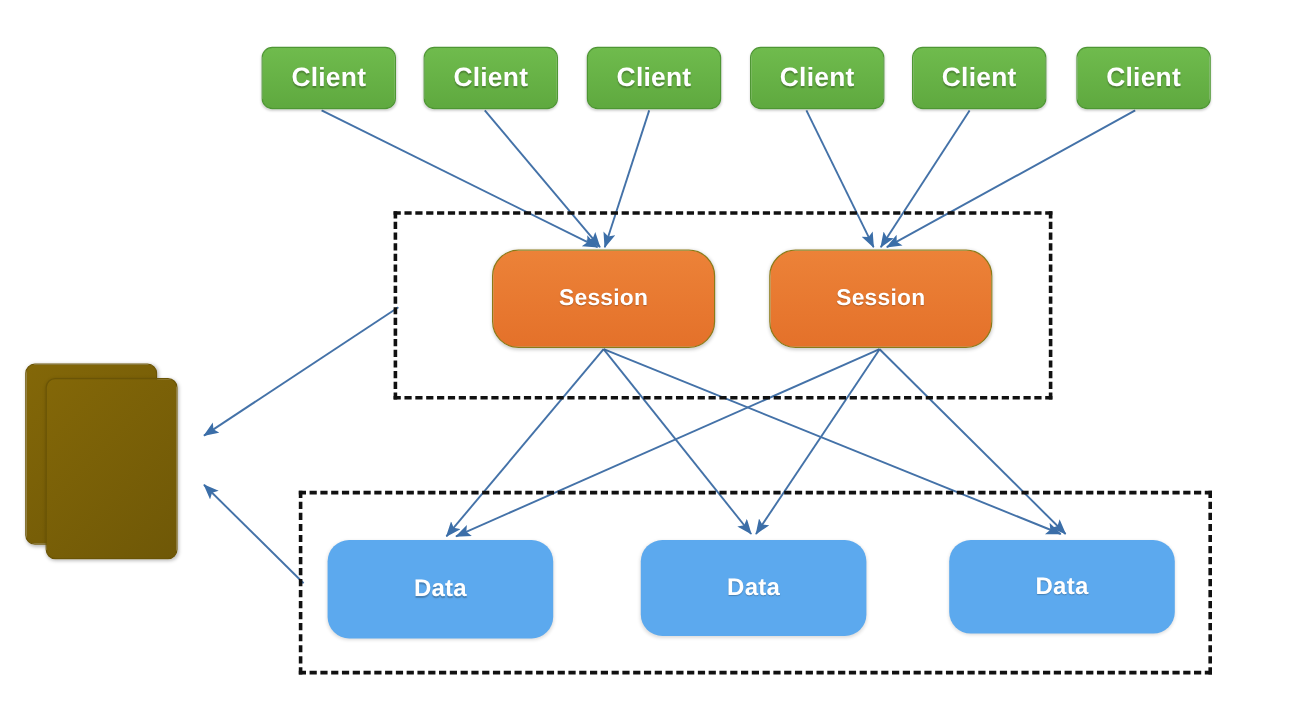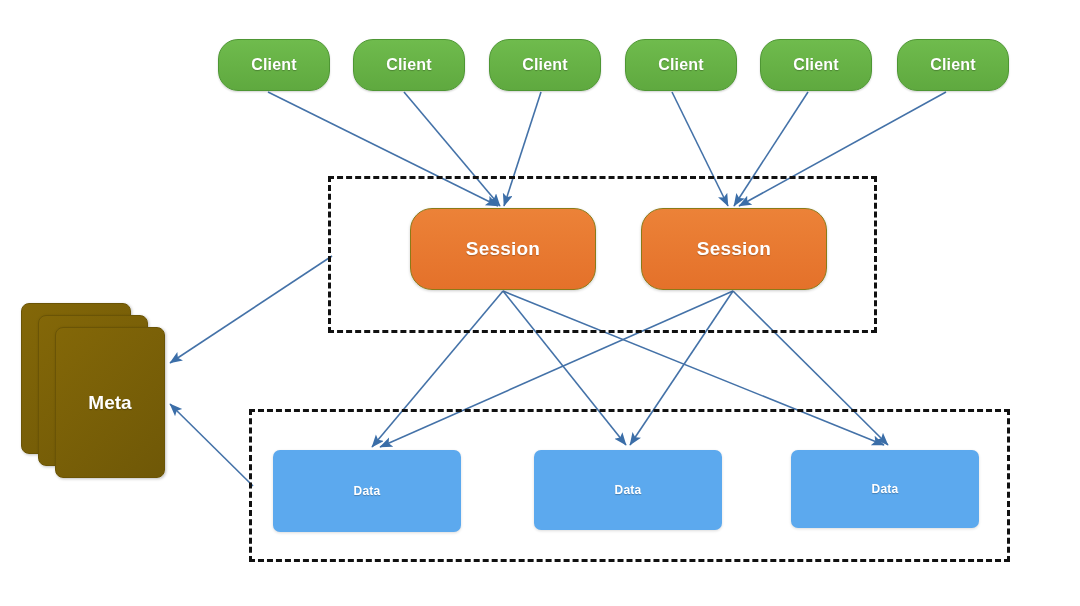--- a/index.html
+++ b/index.html
@@ -36,39 +36,39 @@
     color: #ffffff;
     font-weight: bold;
     letter-spacing: 0.2px;
     text-shadow: 0 1px 1px rgba(0,0,0,0.25);
     z-index: 5;
   }
   .client {
     background: #66b447;
     background: linear-gradient(180deg,#6fbb4d 0%,#5fa93f 100%);
     border: 1.5px solid #4e9634;
-    border-radius: 20px;
-    font-size: 16px;
+    border-radius: 9px;
+    font-size: 22px;
     box-shadow: 0 1px 2px rgba(0,0,0,0.18);
   }
   .session {
     background: #e8782e;
     background: linear-gradient(180deg,#ec8238 0%,#e4712a 100%);
     border: 1.5px solid #8a7a18;
     border-radius: 22px;
     font-size: 19px;
     box-shadow: 0 1px 3px rgba(0,0,0,0.2);
   }
   .data {
     background: #5aa9ef;
     background: linear-gradient(180deg,#61ade f 0%,#55a4ed 100%);
     background-color: #5ca9ee;
     border: none;
-    border-radius: 7px;
-    font-size: 12px;
+    border-radius: 18px;
+    font-size: 20px;
     box-shadow: 0 1px 3px rgba(0,0,0,0.14);
   }
   .group-box {
     position: absolute;
     box-sizing: border-box;
     border: 3px dashed #111111;
     background: transparent;
     z-index: 2;
   }
   .meta-stack {
@@ -158,18 +158,15 @@
   <div class="node data" id="data-1" style="left: 534px; top: 450px; width: 188px; height: 80px;">
       <span>Data</span>
     </div>
   <div class="node data" id="data-2" style="left: 791px; top: 450px; width: 188px; height: 78px;">
       <span>Data</span>
     </div>
 
   <div class="meta-stack" id="meta-stack" style="left: 21px; top: 303px; width: 144px; height: 175px;">
       <div class="meta-card" style="left: 0px; top: 0px; width: 110px; height: 151px; z-index: 8;"></div>
       <div class="meta-card" style="left: 17px; top: 12px; width: 110px; height: 151px; z-index: 9;"></div>
-      <div class="meta-card front" style="left: 34px; top: 24px; width: 110px; height: 151px; z-index: 10;">
-        <span>Meta</span>
-      </div>
     </div>
 
 </div>
 
 </body></html>

